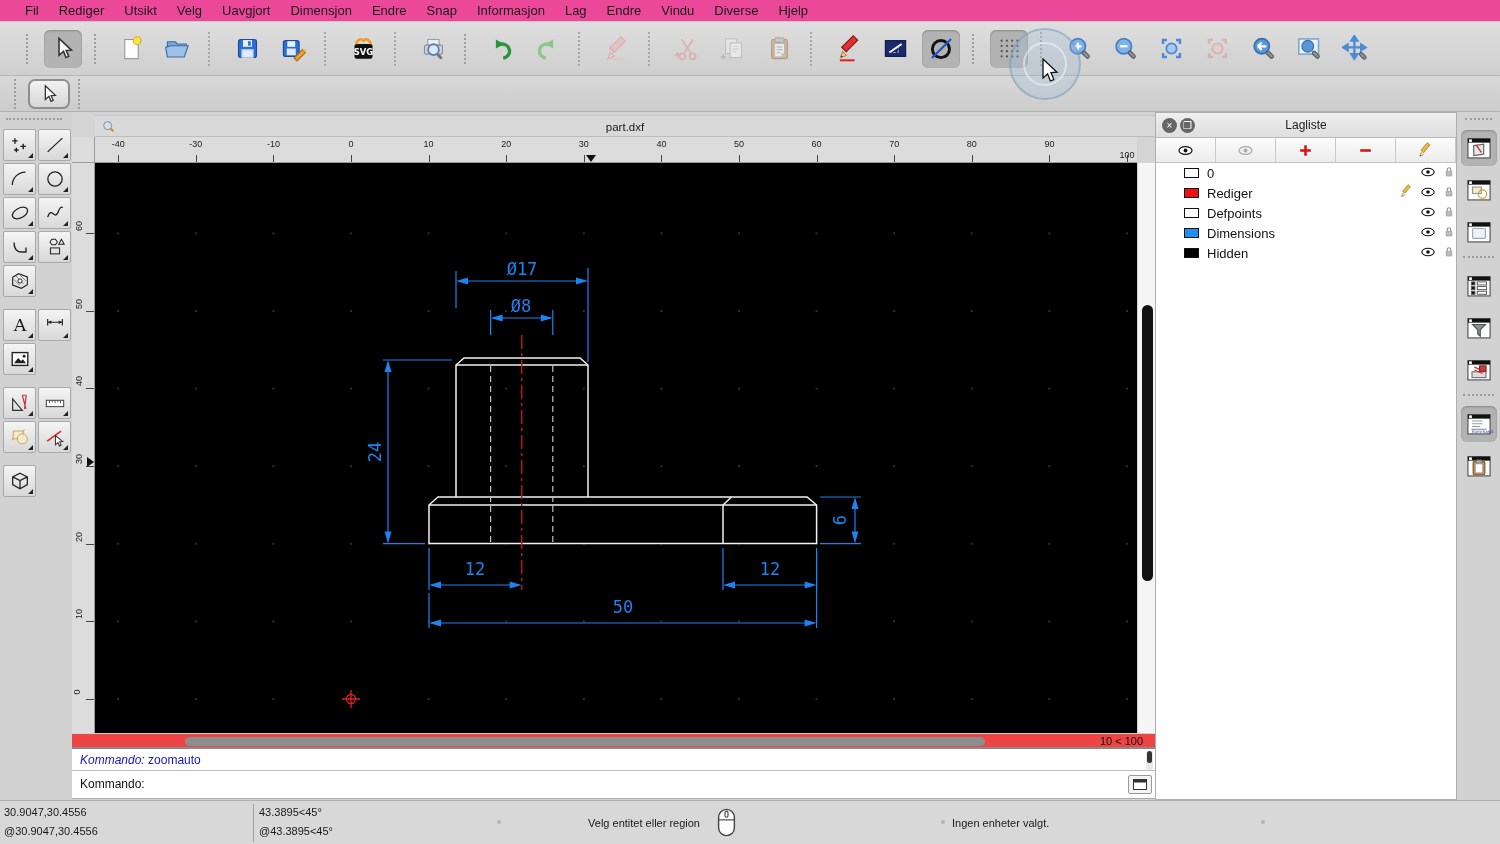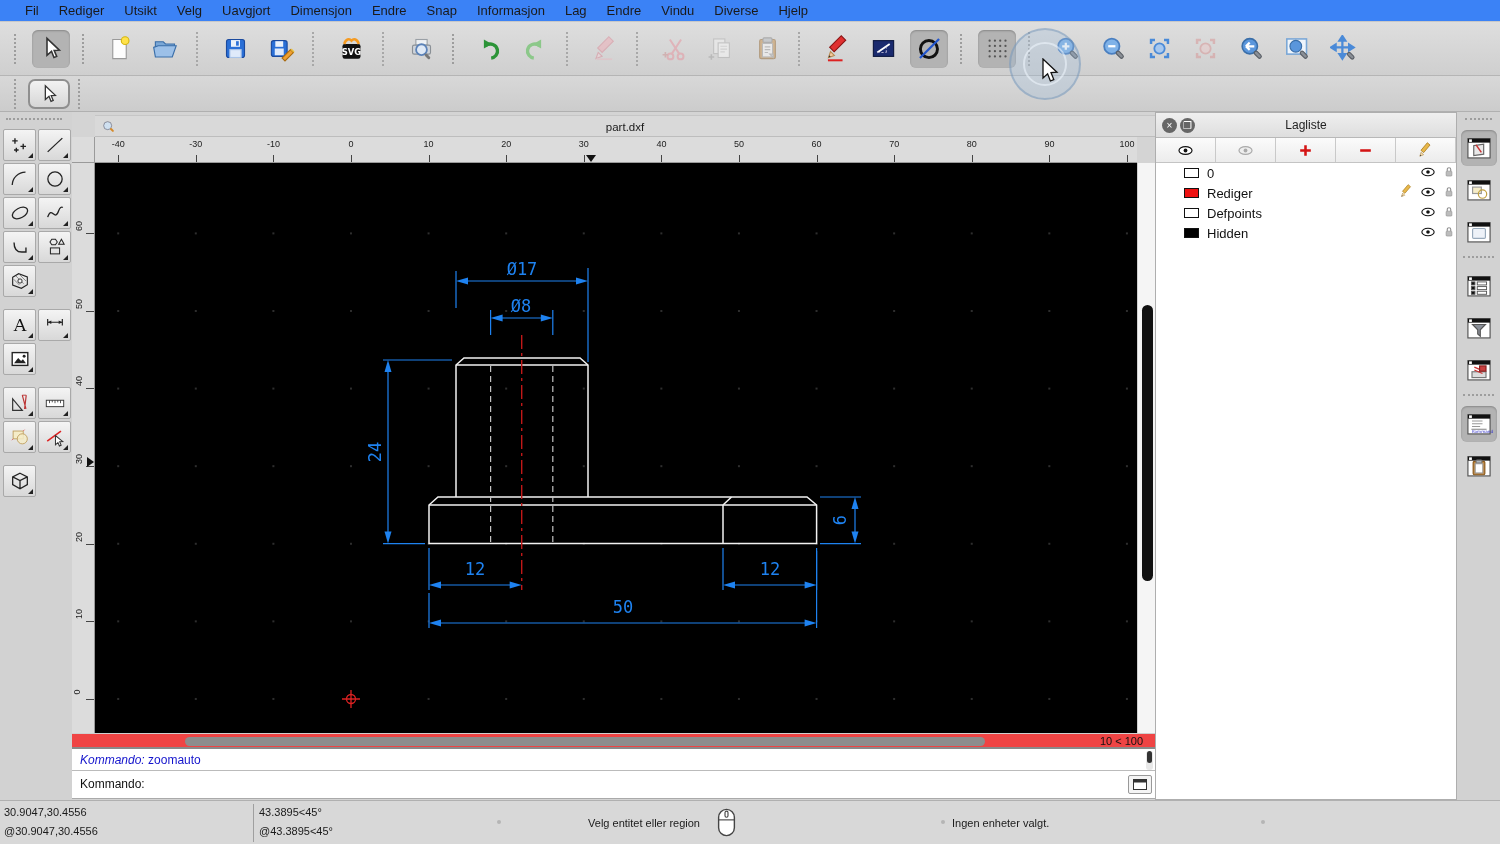--- a/index.html
+++ b/index.html
@@ -1,25 +1,25 @@
 <!DOCTYPE html>
 <html><head>
 <meta charset="utf-8">
 <style>
   html,body{margin:0;padding:0;width:1500px;height:844px;overflow:hidden;
     font-family:"Liberation Sans","DejaVu Sans",sans-serif;background:#d4d4d4;}
   *{box-sizing:border-box;}
   
-  #menubar{position:absolute;left:0;top:0;width:1500px;height:22px;background:#3b82f6;
+  #menubar{position:absolute;left:0;top:0;width:1500px;height:22px;background:#ec4899;
     border-bottom:1px solid #c8c8c8;display:flex;align-items:center;padding-left:15px;}
   .menu-item{font-size:13px;color:#1a1a1a;padding:0 10px;line-height:22px;cursor:default;}
   
   #toolbar{position:absolute;left:0;top:22px;width:1500px;height:54px;
     background:linear-gradient(#dedede,#cfcfcf);border-bottom:1px solid #b5b5b5;
-    display:flex;align-items:center;padding-left:6px;}
+    display:flex;align-items:center;padding-left:18px;}
   #tooloptions{position:absolute;left:0;top:76px;width:1500px;height:36px;
     background:linear-gradient(#d8d8d8,#cccccc);border-bottom:1px solid #b0b0b0;
     display:flex;align-items:center;padding-left:6px;}
   .tb-btn{width:38px;height:38px;border-radius:6px;display:flex;align-items:center;
     justify-content:center;flex:0 0 auto;margin:0 4px;position:relative;}
   .tb-btn svg{width:27px;height:27px;}
   .tb-btn.pressed{background:#b3b3b3;box-shadow:inset 0 1px 2px rgba(0,0,0,.25);}
   .tb-btn.disabled{opacity:.45;}
   .tb-sep{width:10px;height:34px;flex:0 0 auto;border-left:2px dotted #a8a8a8;margin:0 6px 0 8px;}
   .tb-handle{width:6px;height:30px;flex:0 0 auto;border-left:2px dotted #9d9d9d;margin:0 8px;}
@@ -519,21 +519,21 @@
     <div class="hlabel" style="left: 644px;">50</div>
     <div class="htick" style="left: 721.6px;"></div>
     <div class="hlabel" style="left: 721.6px;">60</div>
     <div class="htick" style="left: 799.2px;"></div>
     <div class="hlabel" style="left: 799.2px;">70</div>
     <div class="htick" style="left: 876.8px;"></div>
     <div class="hlabel" style="left: 876.8px;">80</div>
     <div class="htick" style="left: 954.4px;"></div>
     <div class="hlabel" style="left: 954.4px;">90</div>
     <div class="htick" style="left: 1032px;"></div>
-    <div class="hlabel" style="left: 1032px;">100</div>
+    <div class="hlabel" style="left: 1032px; margin-top: 11px;">100</div>
     <div id="hmarker" style="left: 495.82px;"></div>
   </div>
 <div id="vruler">
     <div class="vtick" style="top: 536px;"></div>
     <div class="vlabel" style="top: 524px;">0</div>
     <div class="vtick" style="top: 458.3px;"></div>
     <div class="vlabel" style="top: 446.3px;">10</div>
     <div class="vtick" style="top: 380.6px;"></div>
     <div class="vlabel" style="top: 368.6px;">20</div>
     <div class="vtick" style="top: 302.9px;"></div>
@@ -724,20 +724,32 @@
         <span><svg viewBox="0 0 24 24" style="width: 16px; height: 16px;">
             <ellipse cx="12" cy="12" rx="9.2" ry="5.6" fill="#fff" stroke="#111" stroke-width="1.7"></ellipse>
             <circle cx="12" cy="12" r="2.7" fill="#111"></circle>
           </svg></span>
         <span><svg viewBox="0 0 24 24" style="width: 14px; height: 14px;">
             <rect x="7" y="10.5" width="10" height="8.5" rx="1.6" fill="#bcbcbc" stroke="#8f8f8f"></rect>
             <path d="M9 10.5 v-2.8 a3 3 0 0 1 6 0 v2.8" fill="none" stroke="#8f8f8f" stroke-width="1.9"></path>
           </svg></span>
       </div>
       <div class="layer-row">
+        <div class="layer-swatch" style="background: rgb(32, 144, 239);"></div>
+        <span class="layer-name">Dimensions</span>
+        <span><svg viewBox="0 0 24 24" style="width: 16px; height: 16px;">
+            <ellipse cx="12" cy="12" rx="9.2" ry="5.6" fill="#fff" stroke="#111" stroke-width="1.7"></ellipse>
+            <circle cx="12" cy="12" r="2.7" fill="#111"></circle>
+          </svg></span>
+        <span><svg viewBox="0 0 24 24" style="width: 14px; height: 14px;">
+            <rect x="7" y="10.5" width="10" height="8.5" rx="1.6" fill="#bcbcbc" stroke="#8f8f8f"></rect>
+            <path d="M9 10.5 v-2.8 a3 3 0 0 1 6 0 v2.8" fill="none" stroke="#8f8f8f" stroke-width="1.9"></path>
+          </svg></span>
+      </div>
+      <div class="layer-row">
         <div class="layer-swatch" style="background: rgb(0, 0, 0);"></div>
         <span class="layer-name">Hidden</span>
         <span><svg viewBox="0 0 24 24" style="width: 16px; height: 16px;">
             <ellipse cx="12" cy="12" rx="9.2" ry="5.6" fill="#fff" stroke="#111" stroke-width="1.7"></ellipse>
             <circle cx="12" cy="12" r="2.7" fill="#111"></circle>
           </svg></span>
         <span><svg viewBox="0 0 24 24" style="width: 14px; height: 14px;">
             <rect x="7" y="10.5" width="10" height="8.5" rx="1.6" fill="#bcbcbc" stroke="#8f8f8f"></rect>
             <path d="M9 10.5 v-2.8 a3 3 0 0 1 6 0 v2.8" fill="none" stroke="#8f8f8f" stroke-width="1.9"></path>
           </svg></span>

